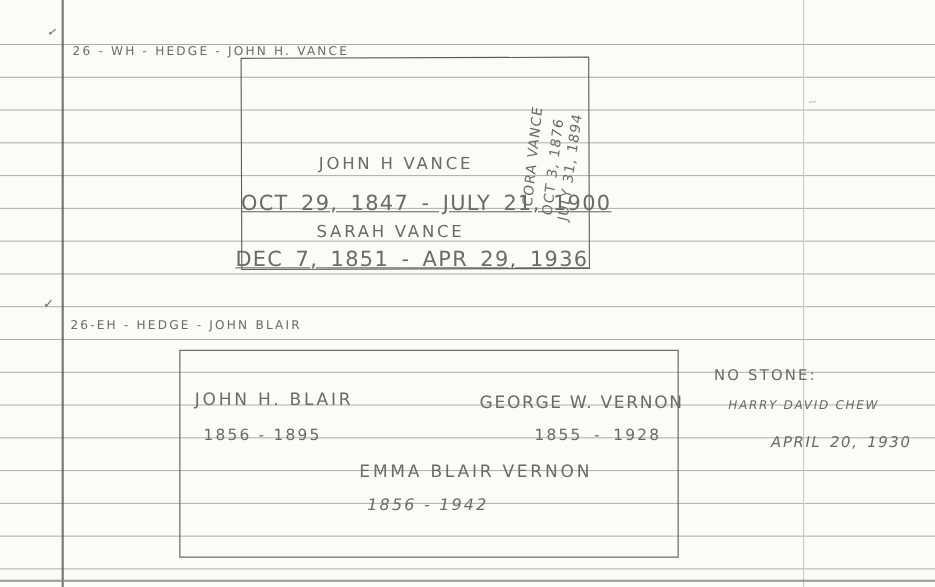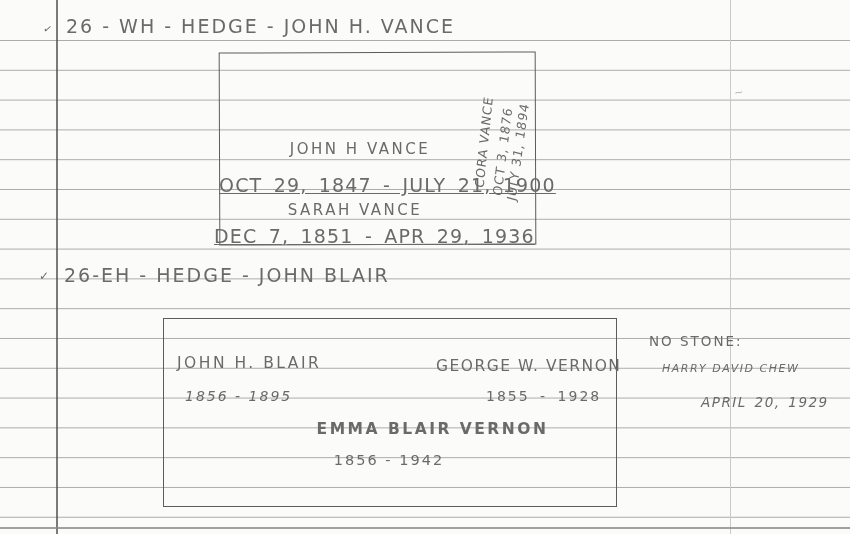--- a/index.html
+++ b/index.html
@@ -20,21 +20,21 @@
   }
   .margin-line{position:absolute; left:56px; top:0; bottom:0; width:2px; background:var(--margin); opacity:.75;}
   .crease-line{position:absolute; left:730px; top:0; bottom:0; width:1px; background:var(--crease);}
   .edge-line{position:absolute; left:0; right:0; top:527px; height:2px; background:#8a8a8a; opacity:.8;}
 
   .hw{
     position:absolute; white-space:nowrap; color:var(--ink);
     letter-spacing:2px; line-height:1;
   }
   .check{font-size:12px; color:var(--ink);}
-  .hdr{font-size:19px; letter-spacing:2px;}
+  .hdr{font-size:11px; letter-spacing:2px;margin-top:24px;}
 
   .stone-box{position:absolute; border:1.6px solid var(--box); background:transparent;}
   #box1{left:219px; top:52px; width:315px; height:191px; transform:rotate(-.2deg);}
   #box2{left:163px; top:318px; width:452px; height:187px;}
 
   .ctr{text-align:center;}
   .dates{font-size:19px; letter-spacing:1.2px; word-spacing:4px;text-decoration:underline;}
 
   
   #b1l1{left:235px; top:142px; width:250px; font-size:15px; letter-spacing:2.5px;}
@@ -45,24 +45,24 @@
   
   .vtxt{position:absolute; white-space:nowrap; color:var(--ink);
         font-size:12.5px; letter-spacing:1px; transform-origin:left center;}
   #v1{left:479px; top:180px; transform:rotate(-84deg) skewX(-6deg);}
   #v2{left:497px; top:188px; transform:rotate(-83deg) skewX(-6deg);}
   #v3{left:511px; top:193px; transform:rotate(-82deg) skewX(-6deg);}
 
   
   #b2ln{left:177px; top:356px; font-size:15.5px; letter-spacing:2.5px;}
   #b2rn{left:436px; top:359px; font-size:15.5px; letter-spacing:1.5px;}
-  #b2ld{left:185px; top:389px; font-size:14px; letter-spacing:2px;font-style:italic;}
+  #b2ld{left:185px; top:389px; font-size:14px; letter-spacing:2px;}
   #b2rd{left:486px; top:389px; font-size:14px; letter-spacing:2px; word-spacing:4px;}
-  #b2cn{left:163px; top:422px; width:539px; font-size:15.5px; letter-spacing:2.5px;font-weight:bold;}
-  #b2cd{left:163px; top:453px; width:452px; font-size:14.5px; letter-spacing:2px;}
+  #b2cn{left:163px; top:422px; width:539px; font-size:15.5px; letter-spacing:2.5px;}
+  #b2cd{left:163px; top:453px; width:452px; font-size:14.5px; letter-spacing:2px;font-style:italic;}
 
   
   #noteh{left:649px; top:335px; font-size:13.5px; letter-spacing:2px;}
   #noten{left:662px; top:363px; font-size:11px; letter-spacing:1.5px; font-style:italic;}
   #noted{left:701px; top:396px; font-size:13.5px; letter-spacing:1.5px; font-style:italic; word-spacing:2px;}
 
   #chk1{left:43px; top:24px; transform:rotate(12deg); font-size:11px;}
   #chk2{left:39px; top:270px; font-size:12px;}
   #hdr1{left:66px; top:17px;}
   #hdr2{left:64px; top:266px;}
@@ -101,15 +101,15 @@
 
   <span class="hw" id="b2ln">JOHN H. BLAIR</span>
   <span class="hw" id="b2rn">GEORGE W. VERNON</span>
   <span class="hw" id="b2ld">1856 - 1895</span>
   <span class="hw" id="b2rd">1855 - 1928</span>
   <span class="hw ctr" id="b2cn">EMMA BLAIR VERNON</span>
   <span class="hw ctr" id="b2cd">1856 - 1942</span>
 
   <span class="hw" id="noteh">NO STONE:</span>
   <span class="hw" id="noten">HARRY DAVID CHEW</span>
-  <span class="hw" id="noted">APRIL 20, 1929</span>
+  <span class="hw" id="noted">APRIL 20, 1930</span>
 
 </div>
 
 </body></html>

